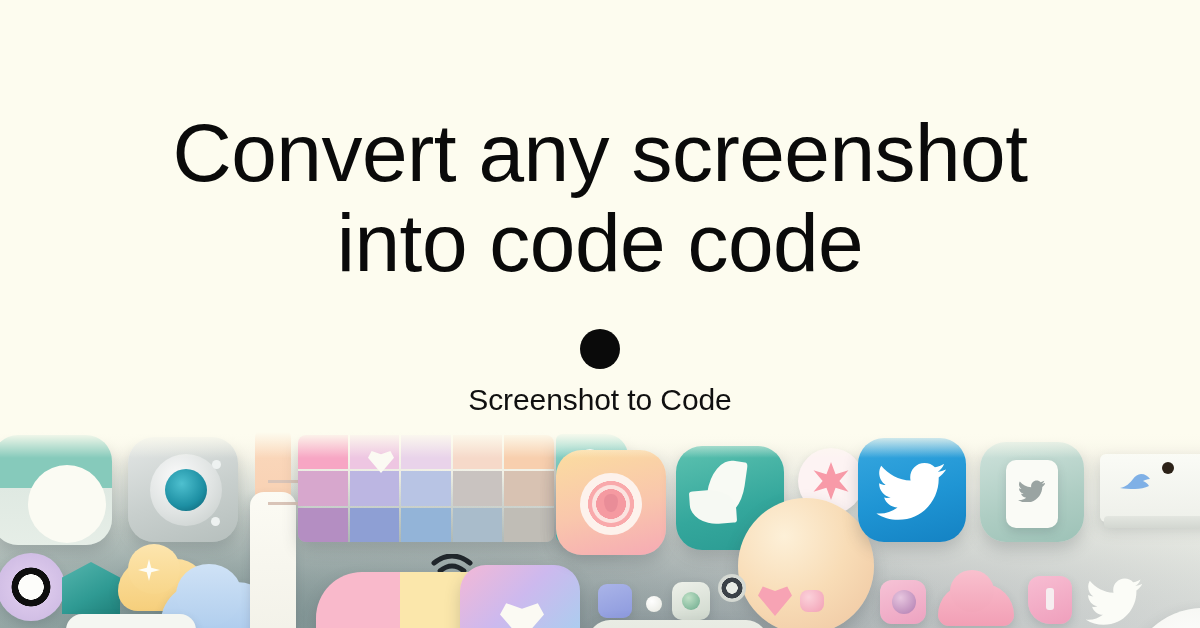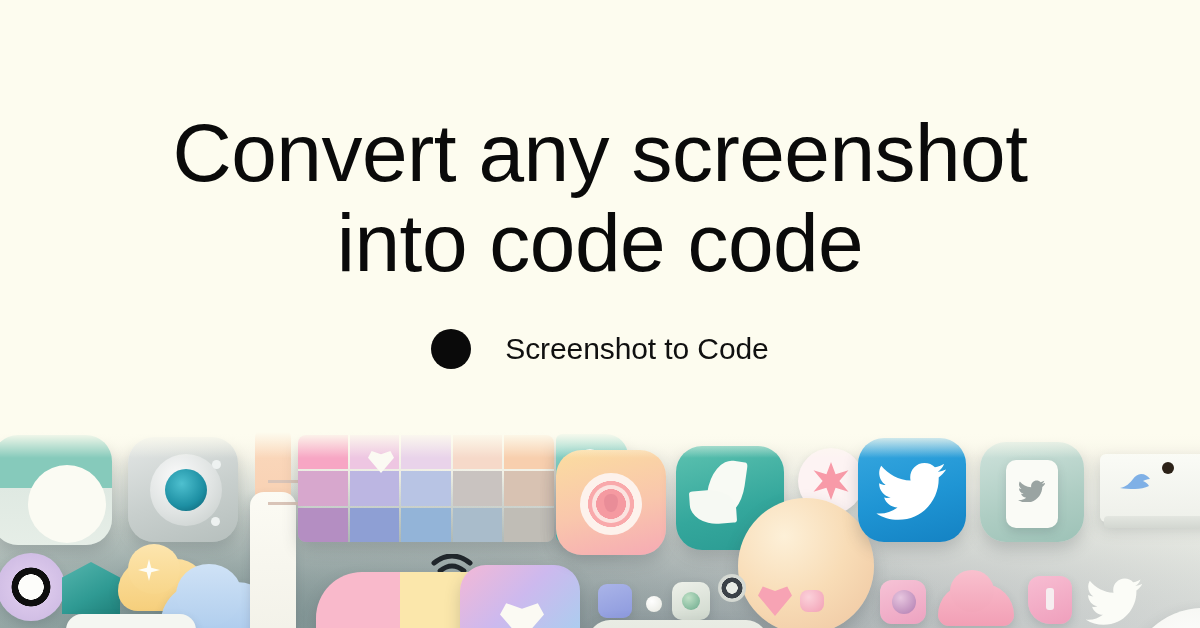--- a/index.html
+++ b/index.html
@@ -42,21 +42,22 @@
     color: #0a0a0a;
   }
   .headline .line {
     display: block;
   }
   .brand-row {
     margin-top: 41px;
     display: flex;
     align-items: center;
     justify-content: center;
-    gap: 34px;
+    gap: 14px;
+    flex-direction: column;
   }
   .brand-logo {
     width: 40px;
     height: 40px;
     border-radius: 50%;
     background: #0a0a0a;
     flex: 0 0 auto;
   }
   .brand-name {
     font-family: "Liberation Sans", sans-serif;

